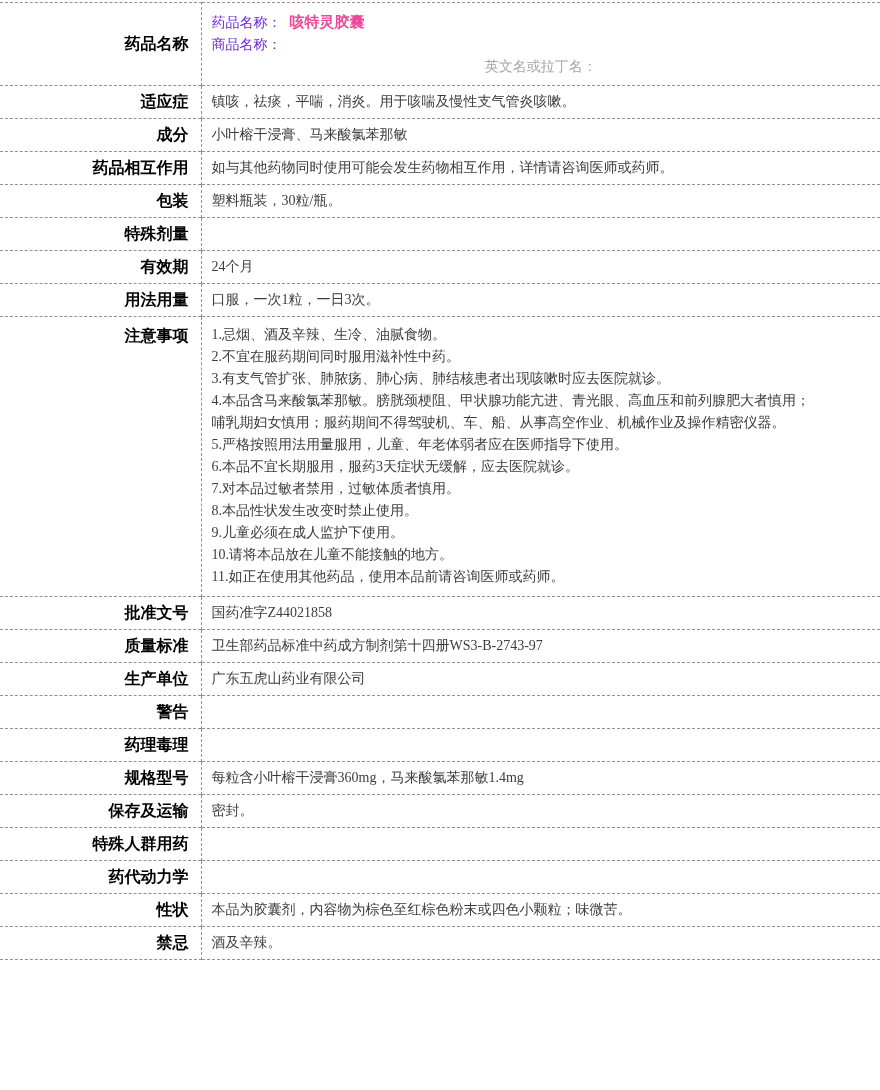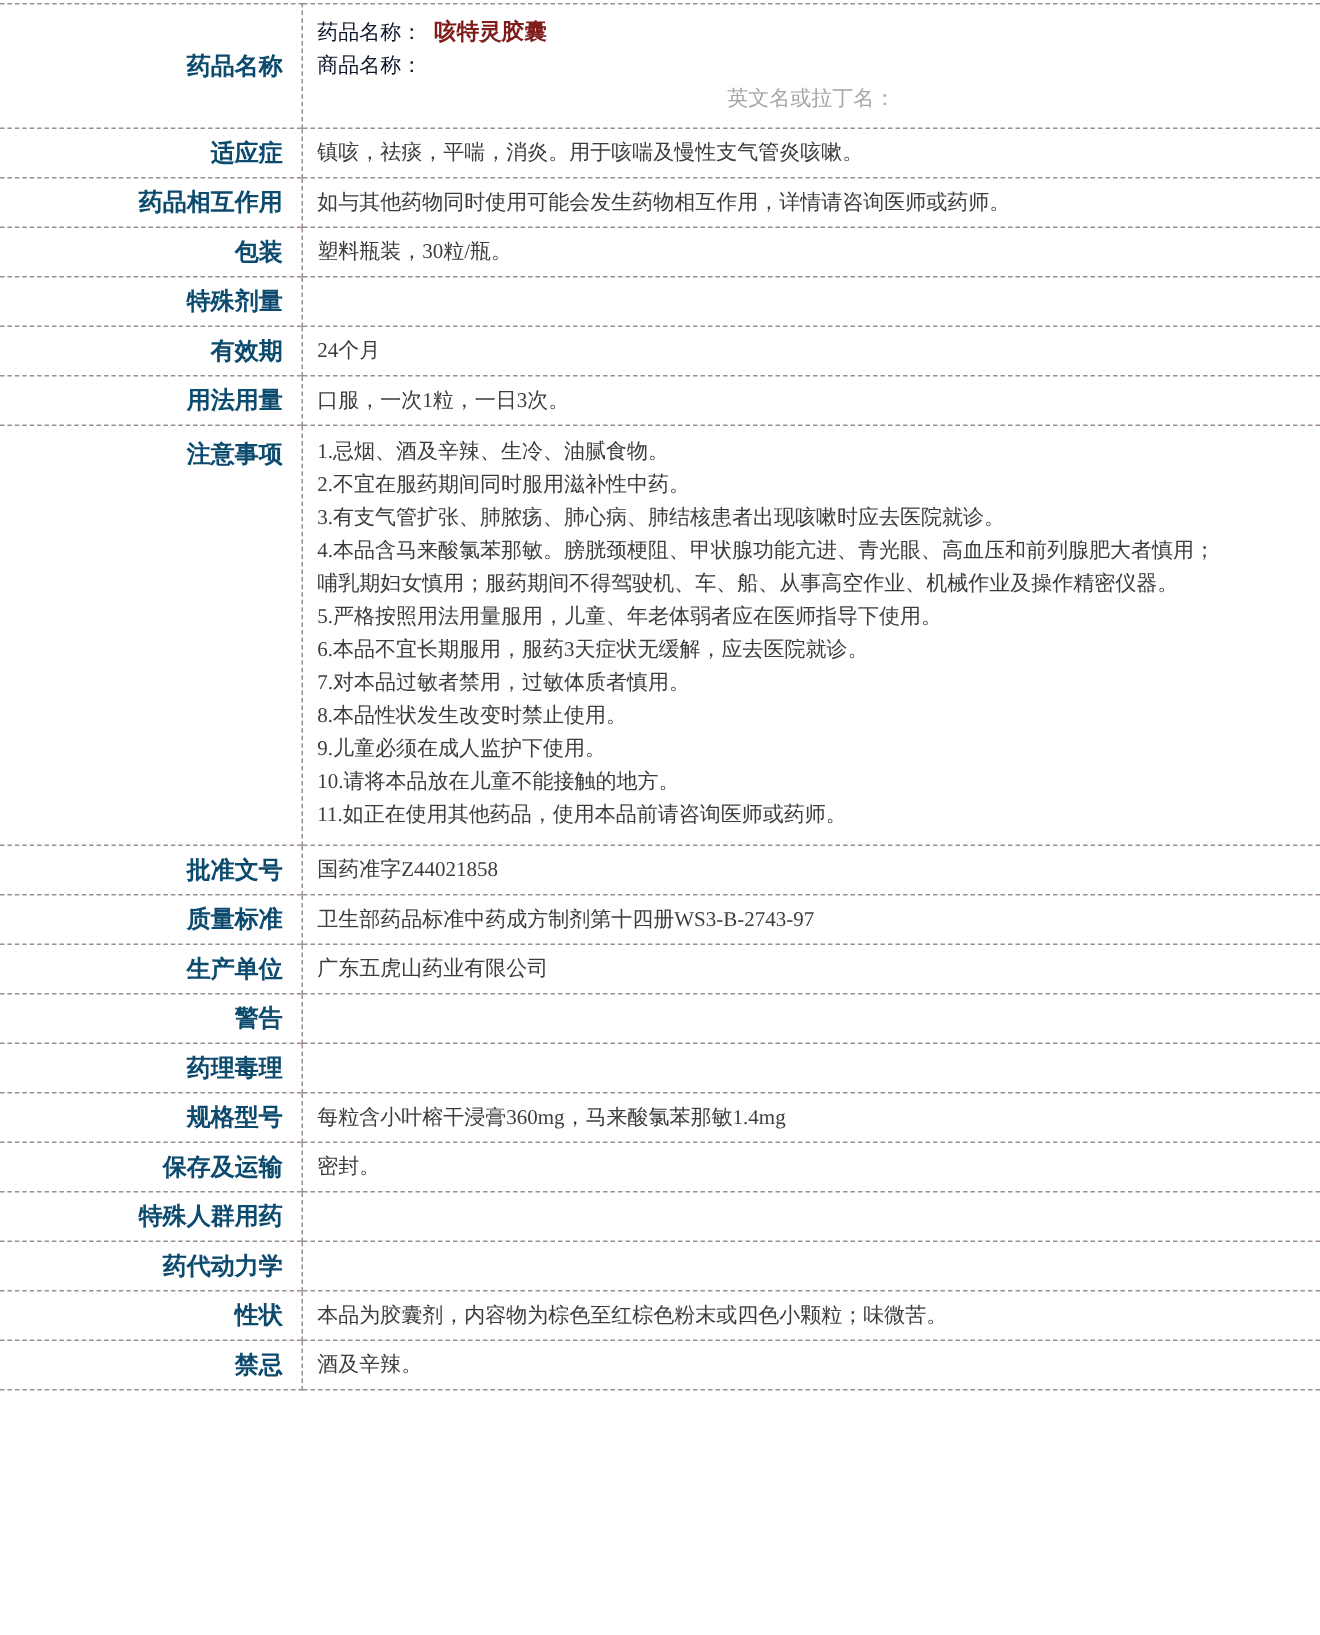--- a/index.html
+++ b/index.html
@@ -27,44 +27,44 @@
   tr.last-row td {
     border-bottom: 1px dashed #9b8d8d;
   }
   td.label {
     width: 201px;
     border-right: 1px dashed #9b8d8d;
     text-align: right;
     padding: 4px 12px 4px 0;
     font-size: 16px;
     font-weight: bold;
-    color: #0c4a6e;
+    color: #000000;
     box-sizing: border-box;
   }
   td.value {
     padding: 4px 10px 4px 10px;
     font-size: 14px;
     color: #3c3c3c;
   }
   tr.simple-row {
     height: 33px;
   }
   tr.name-row {
     height: 83px;
   }
   tr.name-row td.value div {
     line-height: 22px;
   }
-  .muted   { color: #0f172a; }
+  .muted   { color: #6d28d9; }
   .muted-light { color: #a6a6a6; text-align: center; }
   .drug-name {
     margin-left: 8px;
     font-size: 15px;
     font-weight: bold;
-    color: #7f1d1d;
+    color: #ec4899;
   }
   tr.notes-row td.label {
     vertical-align: top;
     padding-top: 9px;
   }
   tr.notes-row td.value {
     vertical-align: top;
     padding-top: 7px;
     padding-bottom: 8px;
   }
@@ -90,20 +90,24 @@
         <div class="muted">商品名称：</div>
         <div class="muted-light">英文名或拉丁名：</div>
       </td>
     </tr>
 
     <tr class="simple-row">
       <td class="label">适应症</td>
       <td class="value">镇咳，祛痰，平喘，消炎。用于咳喘及慢性支气管炎咳嗽。</td>
     </tr>
 
+    <tr class="simple-row">
+      <td class="label">成分</td>
+      <td class="value">小叶榕干浸膏、马来酸氯苯那敏</td>
+    </tr>
 
     <tr class="simple-row">
       <td class="label">药品相互作用</td>
       <td class="value">如与其他药物同时使用可能会发生药物相互作用，详情请咨询医师或药师。</td>
     </tr>
 
     <tr class="simple-row">
       <td class="label">包装</td>
       <td class="value">塑料瓶装，30粒/瓶。</td>
     </tr>

